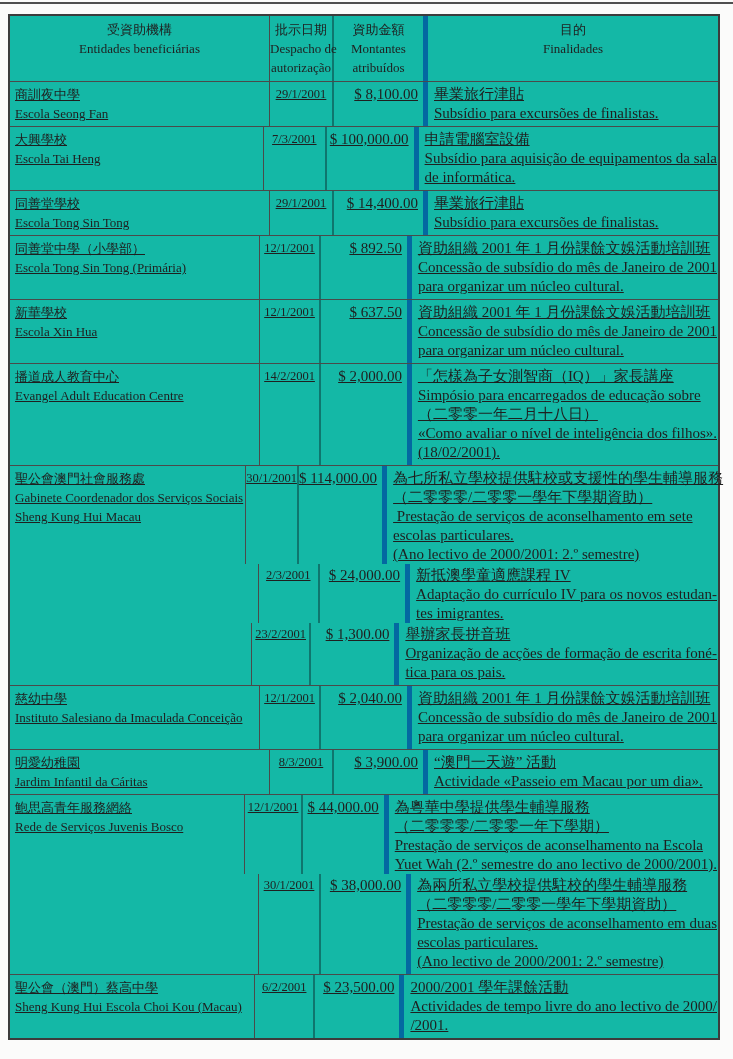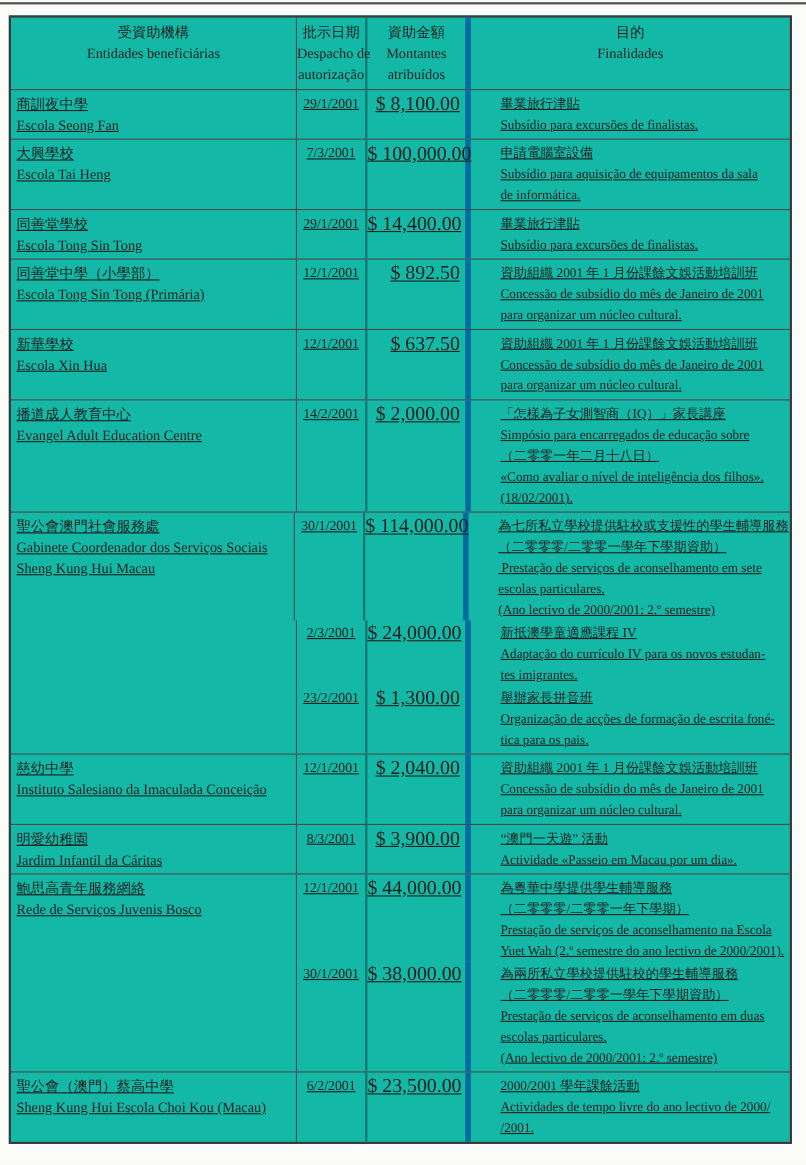--- a/index.html
+++ b/index.html
@@ -32,22 +32,22 @@
   .col3 { width: 94px;  border-right: 5px solid #0369a1; }
   .col4 { flex: 1; }
   .table-row { border-bottom: 1px solid #4a4a4a; text-decoration: underline; }
   .table-row:last-child { border-bottom: none; }
   .section { display: flex; }
   .section.first .col { padding-top: 3px; }
   .section.last .col { padding-bottom: 3px; }
   .section:not(.first) .col { padding-top: 2px; }
   .entity-cell { padding-left: 5px; padding-right: 2px; }
   .date-cell   { text-align: center; font-size: 12.5px; }
-  .amount-cell { text-align: right; padding-right: 5px; font-size: 18px; }
-  .purpose-cell{ padding-left: 6px; padding-right: 1px; font-size: 12px; margin-left: 21px; }
+  .amount-cell { text-align: right; padding-right: 5px; font-size: 15px; }
+  .purpose-cell{ padding-left: 6px; padding-right: 1px; font-size: 15px; }
   .ln { white-space: pre; height: 19px; }
   .hdr .ln { height: 19px; }
 </style>
 </head>
 <body>
 
 <div class="page-rule"></div>
 
 <div class="doc-table">
   <div class="hdr">

